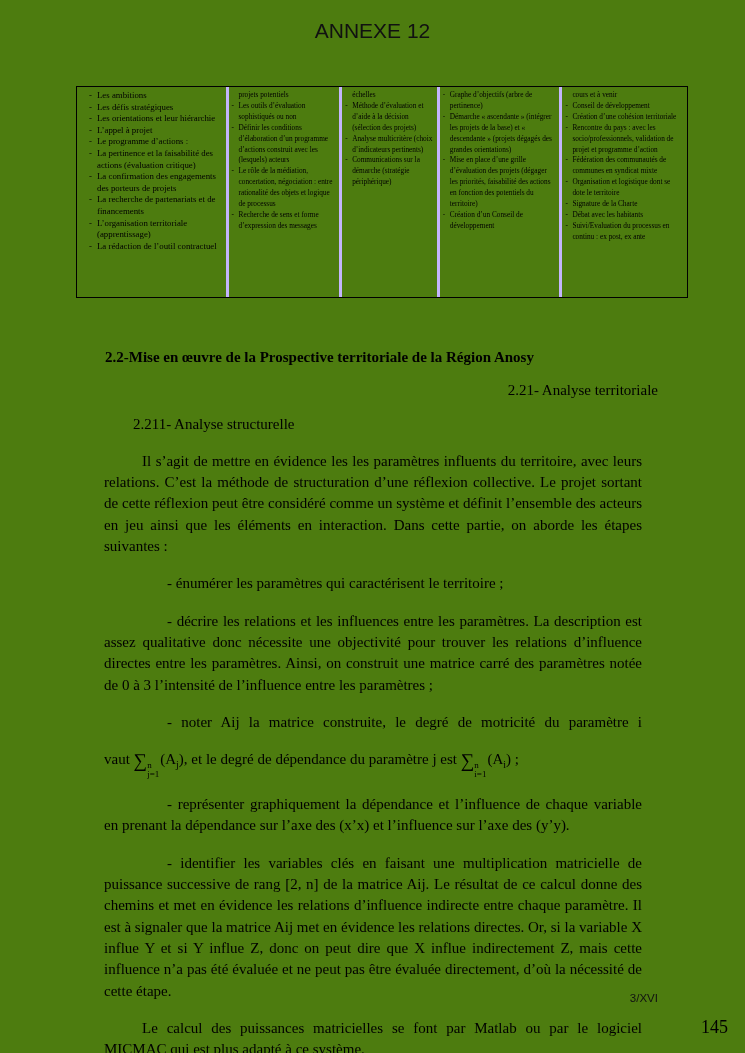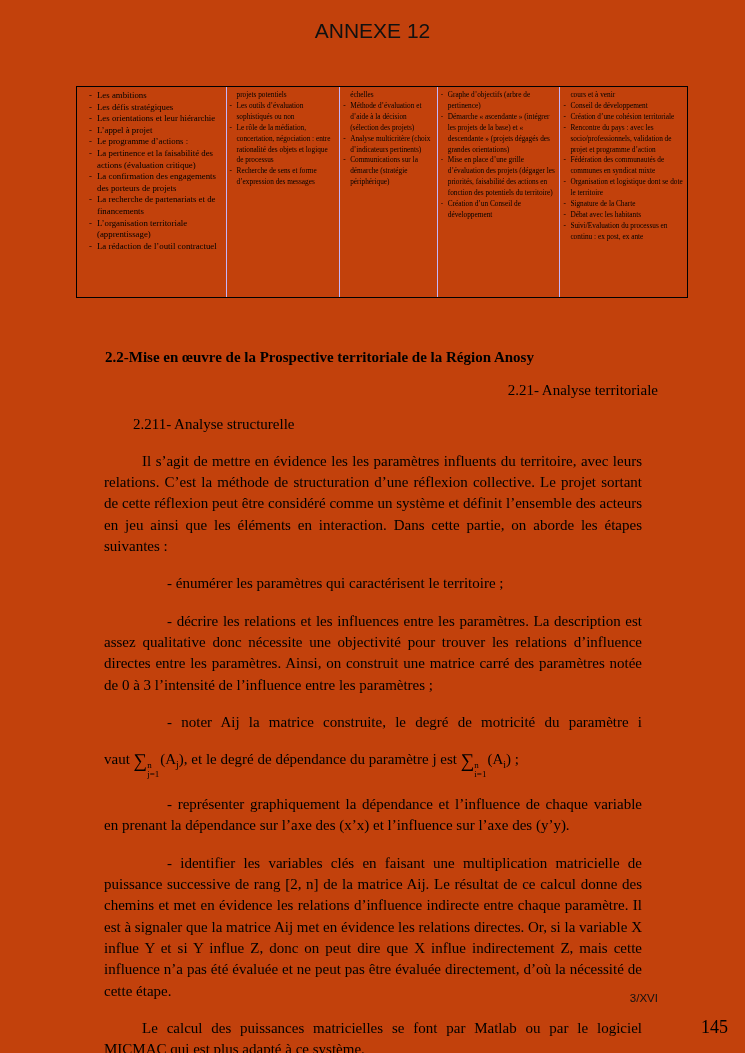--- a/index.html
+++ b/index.html
@@ -1,21 +1,21 @@
 <!DOCTYPE html>
 <html><head>
 <meta charset="utf-8">
 <style>
   * { box-sizing: border-box; }
   html, body { margin: 0; padding: 0; background: #ffffff; }
   .page {
     position: relative;
     width: 745px;
     height: 1053px;
-    background: #c2410c;
+    background: #4d7c0f;
     color: #000;
     font-family: "Liberation Serif", serif;
     overflow: hidden;
   }
 
   
   .title {
     position: absolute;
     top: 18px;
     left: 0;
@@ -32,21 +32,21 @@
     position: absolute;
     left: 76px;
     top: 86px;
     width: 612px;
     height: 212px;
     border: 1.5px solid #000;
     display: flex;
     font-family: "Liberation Serif", serif;
   }
   .cell {
-    border-left: 1px solid #c4b5fd;
+    border-left: 3px solid #c4b5fd;
     padding: 3px 4px 3px 3px;
     font-size: 7.3px;
     line-height: 10.9px;
     overflow: hidden;
   }
   .cell:first-child { border-left: none; }
   .c1 { width: 24.35%; font-size: 8.8px; line-height: 11.6px; }
   .c2 { width: 18.63%; }
   .c3 { width: 16.00%; }
   .c4 { width: 20.10%; }
@@ -129,20 +129,21 @@
           <li>La confirmation des engagements des porteurs de projets</li>
           <li>La recherche de partenariats et de financements</li>
           <li>L’organisation territoriale (apprentissage)</li>
           <li>La rédaction de l’outil contractuel</li>
         </ul>
     </div>
     <div class="cell c2">
       <div class="intro">projets potentiels</div>
       <ul>
           <li>Les outils d’évaluation sophistiqués ou non</li>
+          <li>Définir les conditions d’élaboration d’un programme d’actions construit avec les (lesquels) acteurs</li>
           <li>Le rôle de la médiation, concertation, négociation : entre rationalité des objets et logique de processus</li>
           <li>Recherche de sens et forme d’expression des messages</li>
         </ul>
     </div>
     <div class="cell c3">
       <div class="intro">échelles</div>
       <ul>
           <li>Méthode d’évaluation et d’aide à la décision (sélection des projets)</li>
           <li>Analyse multicritère (choix d’indicateurs pertinents)</li>
           <li>Communications sur la démarche (stratégie périphérique)</li>

